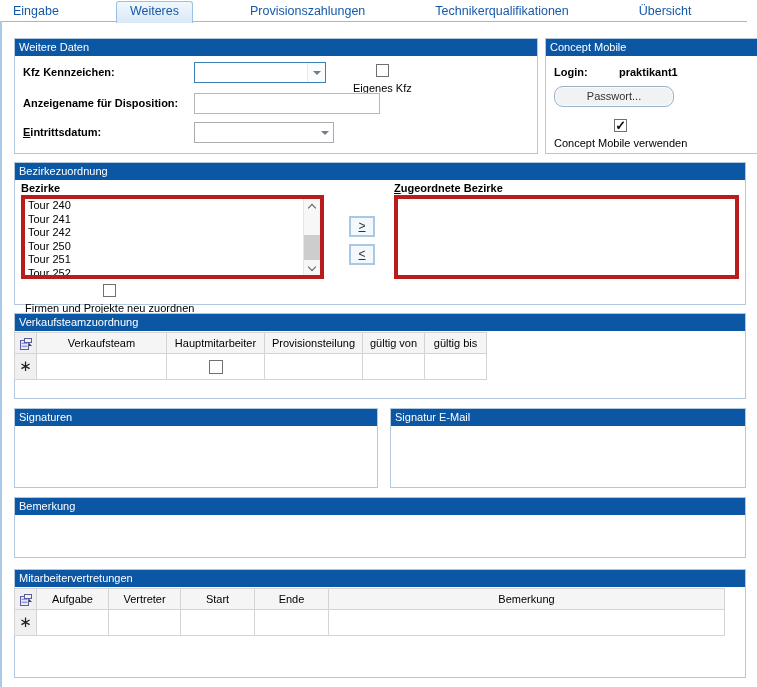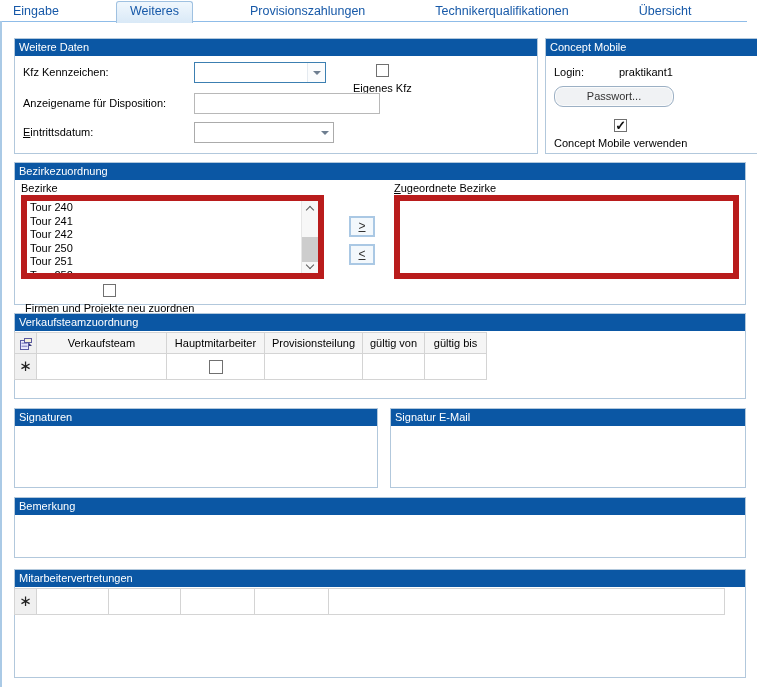--- a/index.html
+++ b/index.html
@@ -13,42 +13,42 @@
   .tab.active{background:linear-gradient(#f0f7fd,#d9e9f7);border:1px solid #9fc1e1;border-bottom:none;
               border-radius:3px 3px 0 0;margin-top:-1px;height:21px;}
 
   .left-edge{position:absolute;left:0;top:21px;width:2px;height:666px;background:#aacae6;}
 
   
   .group{position:absolute;border:1px solid #b2c8dc;background:#fff;box-sizing:border-box;}
   .group-header{height:17px;line-height:17px;background:#0b57a4;color:#fff;padding-left:4px;
                 font-size:11px;white-space:nowrap;overflow:hidden;}
 
-  .label{position:absolute;font-size:11px;white-space:nowrap;}
+  .label{position:absolute;font-size:11px;white-space:nowrap;font-weight:bold;}
   .accel{text-decoration:underline;}
 
   
   .combo{position:absolute;background:#fff;border:1px solid #ababab;box-sizing:border-box;display:flex;height:21px;}
   .combo.focused{border-color:#3c7fb1;}
   .combo .field{flex:1;position:relative;}
   .combo-btn{width:17px;display:flex;align-items:center;justify-content:center;background:#fbfcfd;border-left:1px solid #e4eaf0;}
   .combo-btn.flat{background:transparent;border-left:none;}
   .darr{width:0;height:0;border-left:4px solid transparent;border-right:4px solid transparent;border-top:4px solid #6e7e90;}
   .textbox{position:absolute;background:#fff;border:1px solid #b8b8b8;box-sizing:border-box;height:21px;}
 
   .checkrow{position:absolute;display:flex;align-items:center;gap:5px;white-space:nowrap;flex-direction:column;}
   .checkbox{width:13px;height:13px;background:#fff;border:1px solid #707070;box-sizing:border-box;
             position:relative;flex:0 0 auto;}
   .checkbox.checked::after{content:"✓";position:absolute;left:0px;top:-2px;font-size:13px;font-weight:bold;color:#111;}
 
   .btn{position:absolute;background:#f0f2f4;border:1px solid #9cb0c4;box-shadow:inset 0 0 0 1px #fafbfc;
        color:#333;font-size:11px;text-align:center;box-sizing:border-box;}
 
   
-  .listbox{position:absolute;background:#fff;border:6px solid #b91c1c;box-sizing:border-box;overflow:hidden;}
+  .listbox{position:absolute;background:#fff;border:4px solid #b91c1c;box-sizing:border-box;overflow:hidden;}
   .list-item{height:13.5px;line-height:13.5px;padding-left:3px;font-size:11px;}
   .vscroll{position:absolute;top:0;right:0;bottom:0;width:16px;background:#f7f7f7;border-left:1px solid #e6e6e6;}
   .scroll-arrow{position:absolute;left:0;width:16px;height:15px;display:flex;align-items:center;justify-content:center;}
   .chev{display:inline-block;width:5px;height:5px;border-right:1.5px solid #5a5a5a;border-bottom:1.5px solid #5a5a5a;}
   .chev.up{transform:rotate(-135deg);margin-top:3px;}
   .chev.down{transform:rotate(45deg);margin-bottom:2px;}
   .scroll-thumb{position:absolute;left:0;width:16px;background:#cdcdcd;}
 
   .move-btn{position:absolute;width:26px;height:21px;background:#f3f8fc;border:2px solid #aac8e4;
             box-sizing:border-box;text-align:center;line-height:16px;font-size:12px;color:#333;}
@@ -206,20 +206,36 @@
     <table class="grid" style="left:-1px;top:18px;width:710px;">
       <colgroup>
           <col style="width:22px">
           <col style="width:72px">
           <col style="width:72px">
           <col style="width:74px">
           <col style="width:74px">
           <col style="width:396px">
         </colgroup>
       <tbody>
+          <tr>
+        <th class="rowhdr">
+          <svg class="corner-icon" width="14" height="14" viewBox="0 0 14 14">
+            <rect x="1.5" y="3.5" width="8" height="9" fill="#eef" stroke="#5a5aa0"></rect>
+            <rect x="2.5" y="5.5" width="6" height="1.6" fill="#9a9ad0"></rect>
+            <rect x="2.5" y="8.5" width="6" height="1.6" fill="#9a9ad0"></rect>
+            <rect x="5.5" y="1.5" width="7" height="4" fill="#f7f2da" stroke="#5a5aa0"></rect>
+            <path d="M10 6 L13 9 L10 9 Z" fill="#3a3a7a"></path>
+          </svg>
+        </th>
+        <th>Aufgabe</th>
+        <th>Vertreter</th>
+        <th>Start</th>
+        <th>Ende</th>
+        <th>Bemerkung</th>
+      </tr>
       <tr>
         <td class="rowhdr"><span class="newrow-marker">∗</span></td>
         <td></td>
         <td></td>
         <td></td>
         <td></td>
         <td></td>
       </tr>
     </tbody>
       </table>

